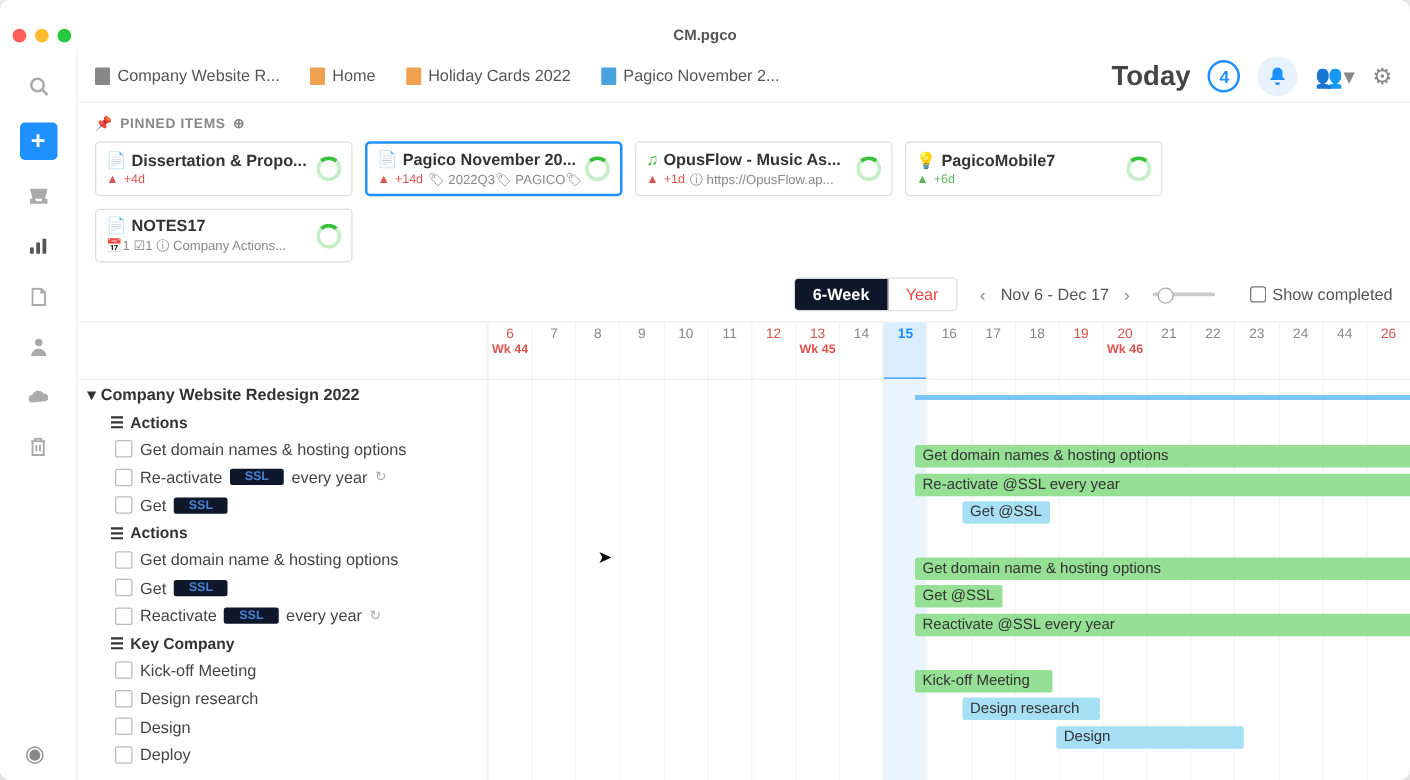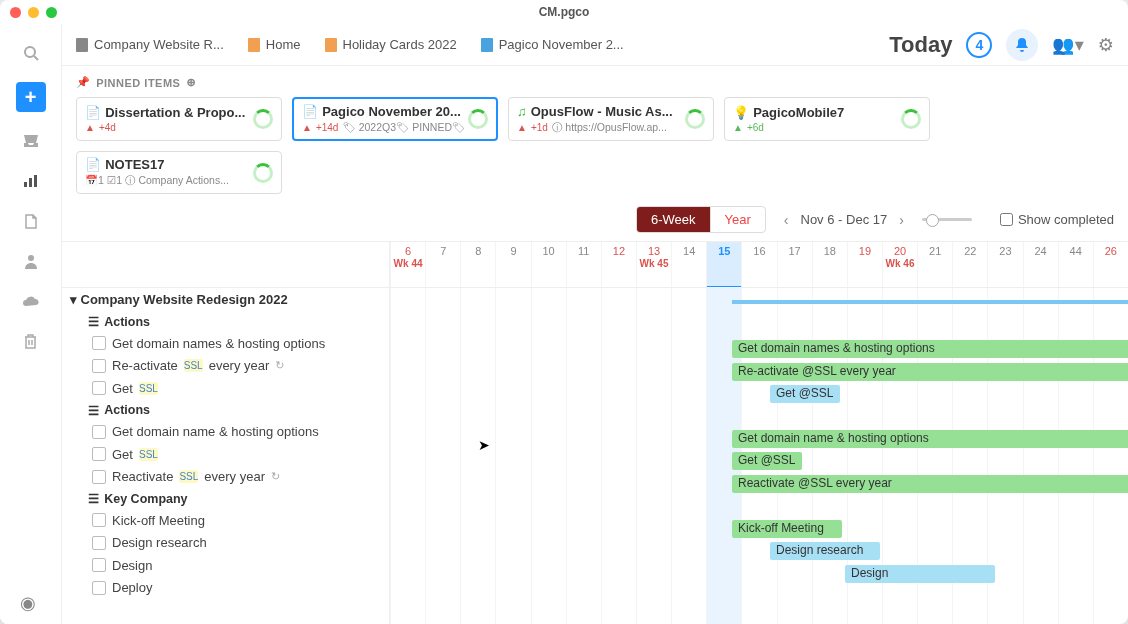--- a/index.html
+++ b/index.html
@@ -1,18 +1,18 @@
 <!DOCTYPE html>
 <html><head>
 <meta charset="utf-8">
 <style>
 * { box-sizing: border-box; margin: 0; padding: 0; font-family: -apple-system, BlinkMacSystemFont, "Segoe UI", Helvetica, Arial, sans-serif; }
 body { background: #f0f0f0; display: flex; justify-content: center; align-items: center; height: 100vh; }
 .window { width: 1128px; height: 624px; background: #fff; border-radius: 8px; box-shadow: 0 4px 20px rgba(0,0,0,0.15); overflow: hidden; display: flex; flex-direction: column; position: relative; }
-.titlebar { height: 24px; display: flex; align-items: center; padding: 0 10px; position: relative; }
+.titlebar { height: 24px; display: flex; align-items: center; padding: 0 10px; position: relative; margin-top: 16px; }
 .traffic { display: flex; gap: 7px; }
 .traffic span { width: 11px; height: 11px; border-radius: 50%; }
 .tred { background: #ff5f57; } .tyel { background: #febc2e; } .tgrn { background: #28c840; }
 .wtitle { position: absolute; left: 50%; transform: translateX(-50%); font-size: 12px; font-weight: 600; color: #555; }
 .body { flex: 1; display: flex; overflow: hidden; }
 .sidebar { width: 62px; background: #fff; border-right: 1px solid #eee; display: flex; flex-direction: column; align-items: center; padding-top: 18px; gap: 18px; position: relative; }
 .sideicon { width: 22px; height: 22px; display: flex; align-items: center; justify-content: center; color: #aaa; cursor: pointer; font-size: 16px; }
 .addbtn { width: 30px; height: 30px; background: #1e90ff; border-radius: 4px; color: #fff; display: flex; align-items: center; justify-content: center; font-size: 20px; font-weight: bold; cursor: pointer; }
 .main { flex: 1; display: flex; flex-direction: column; overflow: hidden; }
 .topbar { height: 42px; border-bottom: 1px solid #eee; display: flex; align-items: center; padding: 0 14px; gap: 24px; }
@@ -36,21 +36,21 @@
 .green { color: #5cb85c; font-size: 10px; }
 .progress-ring { width: 20px; height: 20px; border: 3px solid #c7efc7; border-top-color: #3cc13c; border-radius: 50%; flex-shrink: 0; }
 .viewbar { display: flex; align-items: center; padding: 8px 14px; gap: 0; border-bottom: 1px solid #eee; }
 .viewtabs { display: flex; border: 1px solid #ddd; border-radius: 4px; overflow: hidden; }
 .vtab { padding: 5px 14px; font-size: 13px; color: #555; cursor: pointer; border-right: 1px solid #ddd; }
 .vtab:last-child { border-right: none; }
 .vtab.active { background: #1e90ff; color: #fff; font-weight: 600; }
 .zoomtabs { display: flex; border: 1px solid #ddd; border-radius: 4px; overflow: hidden; margin-left: auto; }
 .ztab { padding: 5px 14px; font-size: 13px; color: #ef4444; cursor: pointer; border-right: 1px solid #ddd; }
 .ztab:last-child { border-right: none; }
-.ztab.active { background: #7f1d1d; color: #fff; font-weight: 400; }
+.ztab.active { background: #0f172a; color: #fff; font-weight: 700; }
 .nav { display: flex; align-items: center; gap: 8px; margin-left: 14px; font-size: 13px; color: #555; }
 .chev { cursor: pointer; color: #888; font-size: 14px; padding: 0 4px; }
 .slider { width: 50px; height: 3px; background: #ccc; border-radius: 2px; margin-left: 14px; position: relative; }
 .slider::before { content: ''; position: absolute; left: 4px; top: -4px; width: 11px; height: 11px; border-radius: 50%; background: #fff; border: 1px solid #aaa; }
 .showc { margin-left: 28px; display: flex; align-items: center; gap: 5px; font-size: 13px; color: #555; }
 .showc input { cursor: pointer; }
 .timeline { flex: 1; display: flex; overflow: hidden; position: relative; }
 .tl-left { width: 328px; border-right: 1px solid #eee; overflow: auto; }
 .tl-right { flex: 1; position: relative; overflow: hidden; }
 .datehdr { height: 46px; border-bottom: 1px solid #eee; display: flex; position: relative; }
@@ -61,21 +61,21 @@
 .wk.red { color: #d9534f; font-weight: 600; }
 .today-strip { position: absolute; top: 44px; left: 0; right: 0; background: #eef6ff; color: #777; font-size: 10.5px; padding: 0 2px; border-top: 1px solid #1e90ff; }
 .grid { position: absolute; top: 46px; bottom: 0; left: 0; right: 0; display: flex; }
 .gcol { flex: 1; border-left: 1px solid #f4f4f4; }
 .gcol.today { background: #eaf4ff; }
 .tl-left-hdr { height: 46px; border-bottom: 1px solid #eee; }
 .proj-row { font-size: 13px; padding: 4px 8px; color: #333; font-weight: 600; display: flex; align-items: center; gap: 4px; }
 .section-row { font-size: 12.5px; font-weight: 600; padding: 3px 10px 3px 26px; color: #333; display: flex; align-items: center; gap: 5px; }
 .task-row { display: flex; align-items: center; gap: 6px; padding: 3px 10px 3px 30px; font-size: 13px; color: #444; height: 22.5px; }
 .chk { width: 14px; height: 14px; border: 1.5px solid #bbb; border-radius: 2px; cursor: pointer; flex-shrink: 0; }
-.ssl-tag { background: #fef9c3; color: #4682d4; font-size: 10px; padding: 1px 0; border-radius: 2px; font-weight: 400; }
+.ssl-tag { background: #0f172a; color: #4682d4; font-size: 10px; padding: 1px 12px; border-radius: 2px; font-weight: 700; }
 .repeat-icon { color: #aaa; font-size: 11px; }
 .bars { position: absolute; top: 46px; left: 0; right: 0; bottom: 0; }
 .bar { position: absolute; height: 18px; border-radius: 2px; font-size: 12px; color: #333; padding: 1px 6px; white-space: nowrap; overflow: hidden; cursor: pointer; }
 .bar.green { background: #95e095; }
 .bar.blue { background: #a7dff5; }
 .proj-bar { position: absolute; height: 4px; background: #7cc6f3; }
 .footer-check { position: absolute; bottom: 10px; left: 20px; color: #888; font-size: 18px; }
 .cursor { position: absolute; left: 478px; top: 437px; font-size: 14px; color: #000; z-index: 100; pointer-events: none; }
 svg { display: block; }
 </style>
@@ -190,21 +190,21 @@
           </div>
           <div class="pcard active">
             <div class="pcard-left">
                 <div class="pcard-title">
                   <span>📄</span>
                   <span>Pagico November 20...</span>
                 </div>
                 <div class="pcard-meta">
                   <span class="warn">▲</span>
                   <span class="warn">+14d</span>
-                  <span>🏷 2022Q3🏷 PINNED🏷</span>
+                  <span>🏷 2022Q3🏷 PAGICO🏷</span>
                 </div>
               </div>
             <div class="progress-ring"></div>
           </div>
           <div class="pcard">
             <div class="pcard-left">
                 <div class="pcard-title">
                   <span style="color:#3cc13c">♫</span>
                   <span>OpusFlow - Music As...</span>
                 </div>

